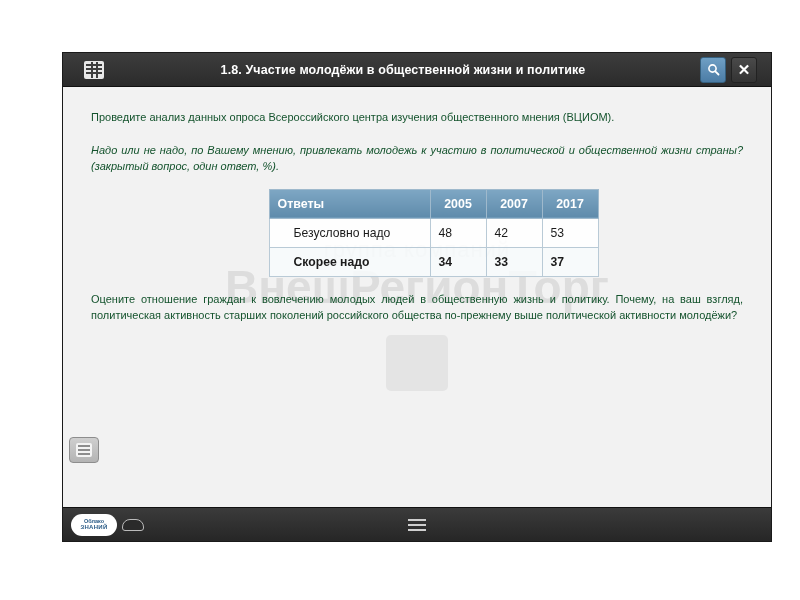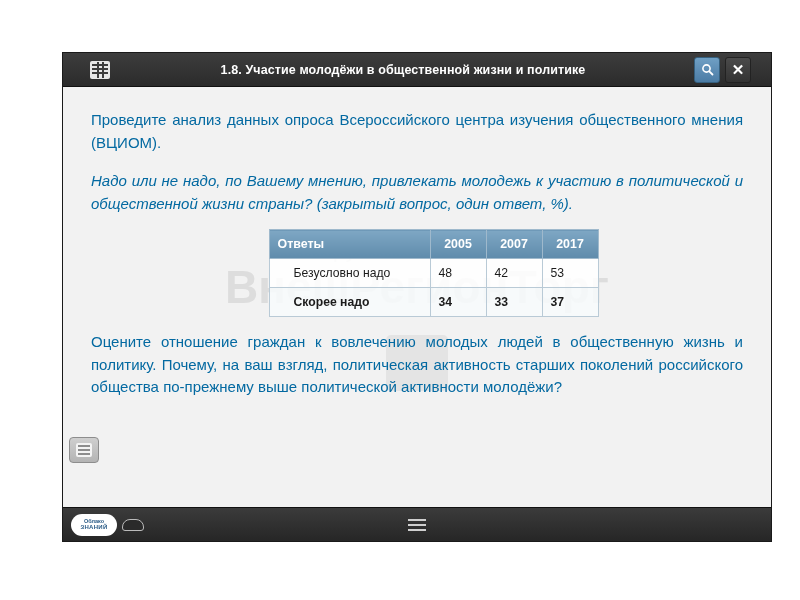--- a/index.html
+++ b/index.html
@@ -18,21 +18,21 @@
     display: flex;
     flex-direction: column;
   }
   
   .titlebar {
     height: 34px;
     background: linear-gradient(#3d3d3d, #2b2b2b);
     border-bottom: 1px solid #111;
     display: flex;
     align-items: center;
-    padding: 0 20px;
+    padding: 0 14px;
     flex: 0 0 34px;
   }
   .tb-left {
     width: 34px; height: 26px;
     display: flex; align-items: center; justify-content: center;
   }
   .logo-glyph {
     width: 20px; height: 18px;
     background: #e8e8e8;
     border-radius: 2px;
@@ -115,22 +115,22 @@
     position: absolute;
     left: 50%; top: 98px;
     transform: translateX(-50%);
     width: 62px; height: 56px;
     background: #e4e4e4;
     border-radius: 5px;
   }
   .para {
     position: relative;
     z-index: 1;
-    font-size: 15px;
-    color: #0369a1;
+    font-size: 11px;
+    color: #14532d;
     line-height: 1.5;
     text-align: justify;
   }
   .para.italic {
     font-style: italic;
     margin-top: 16px;
   }
   .para.bottom {
     margin-top: 14px;
   }

